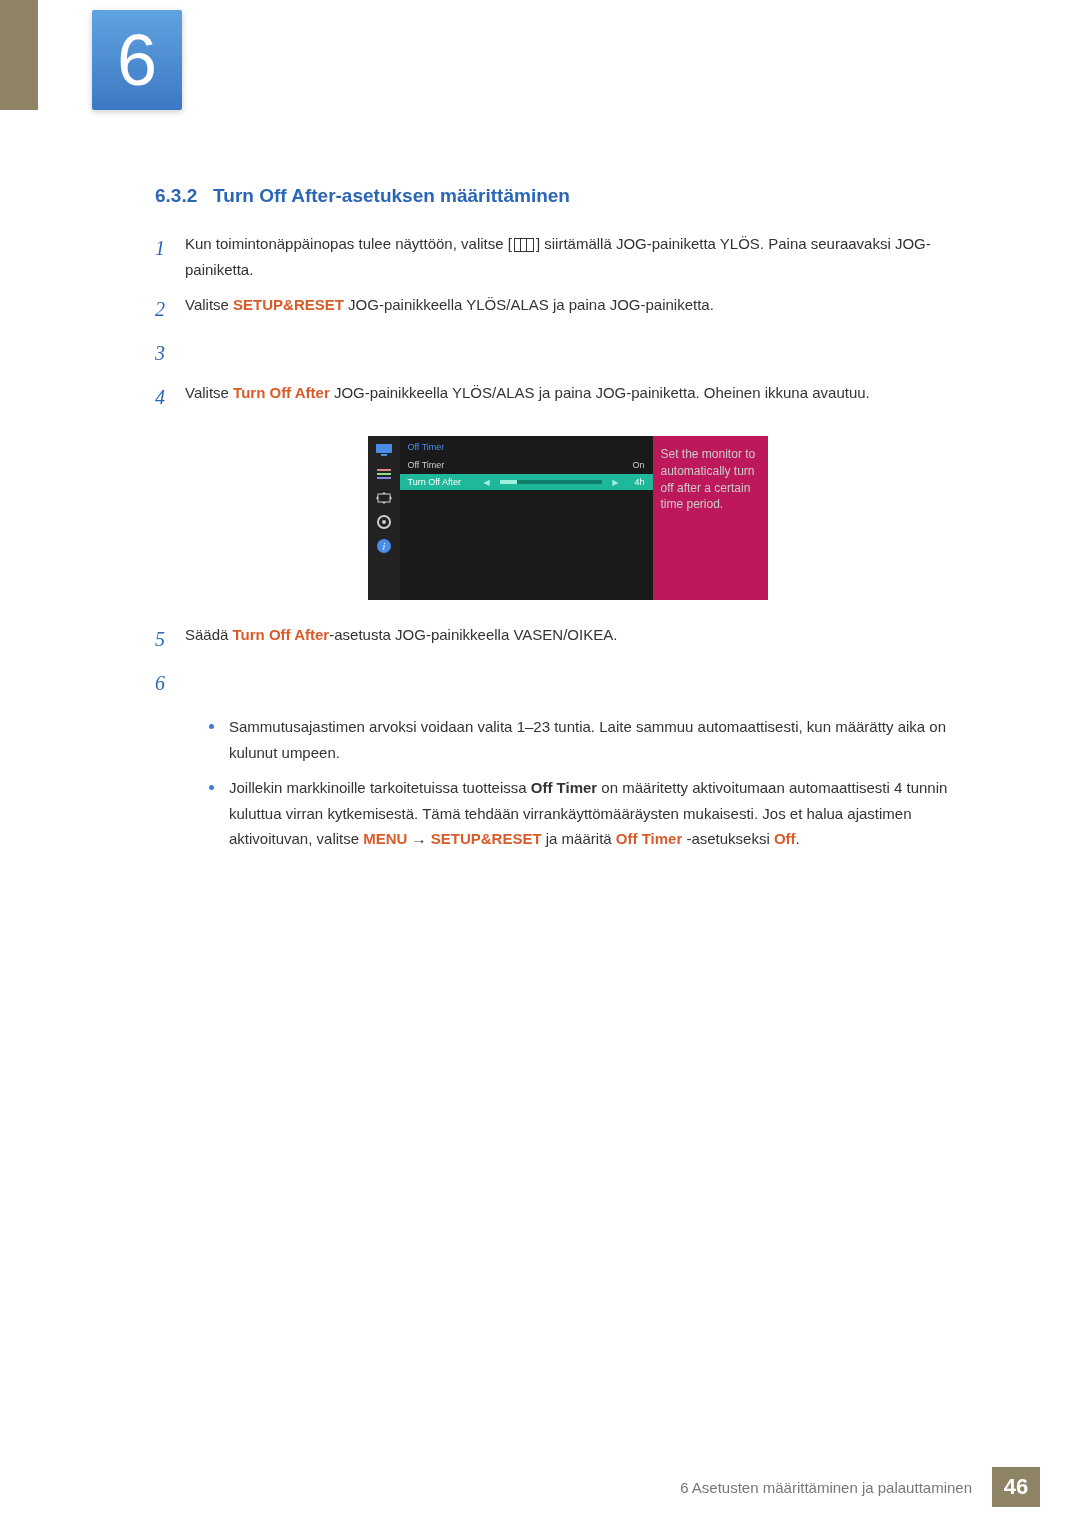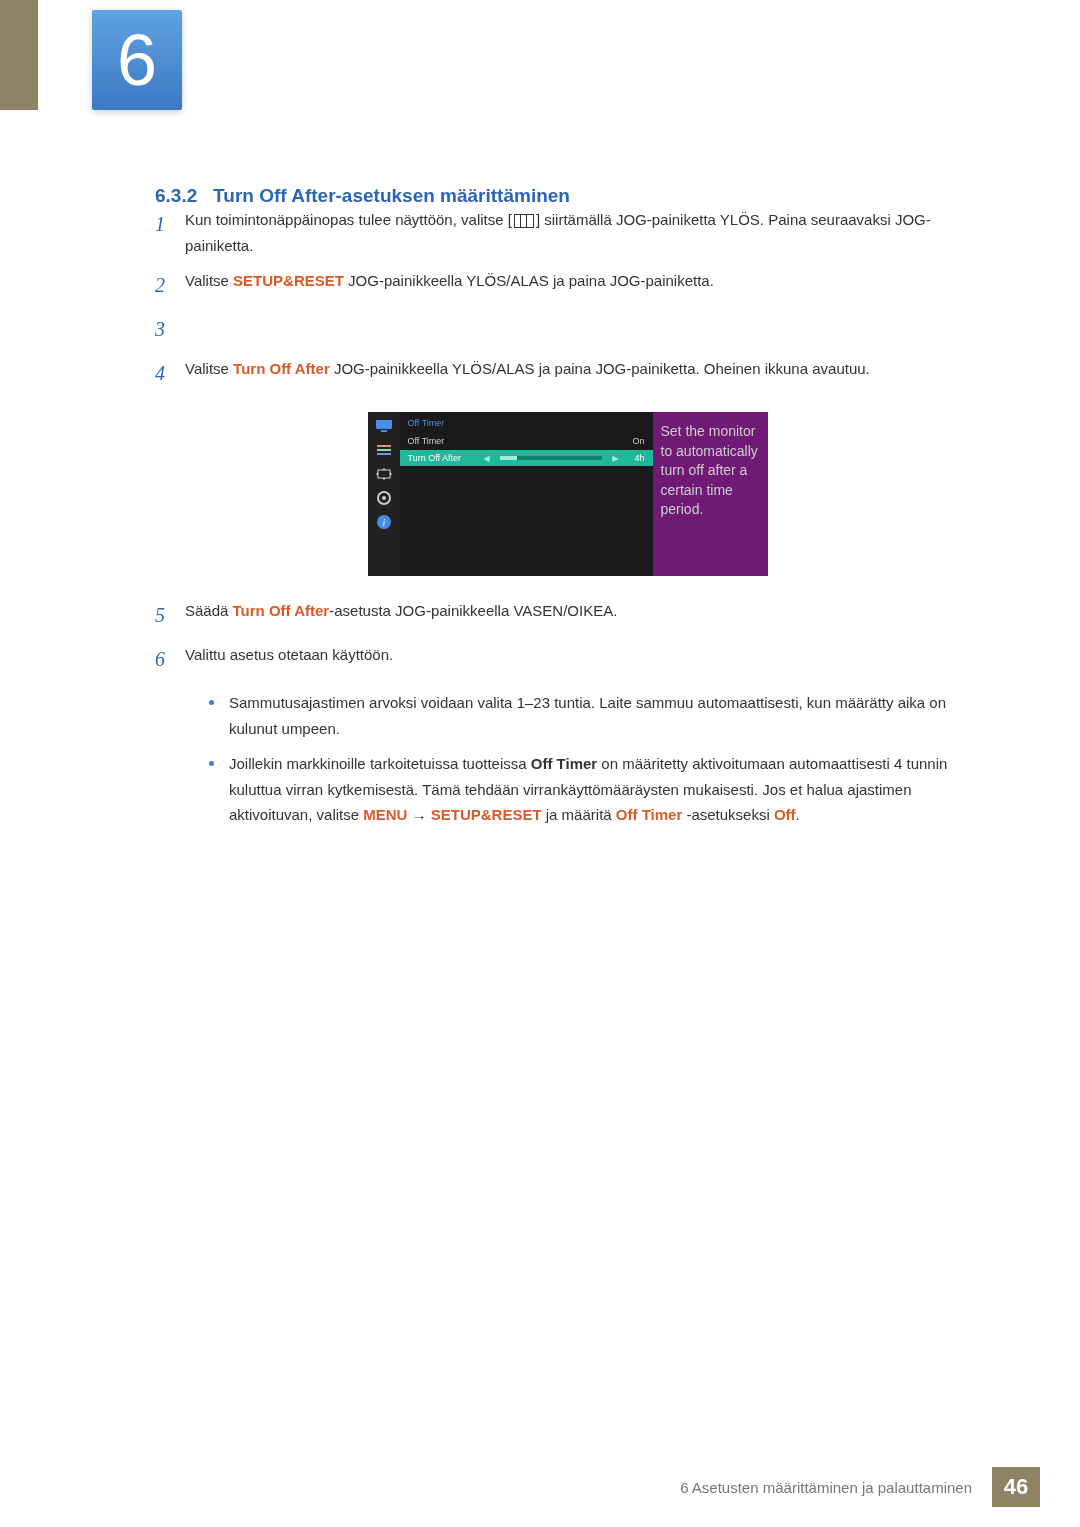--- a/index.html
+++ b/index.html
@@ -51,20 +51,21 @@
   .content {
     position: absolute;
     top: 185px;
     left: 155px;
     right: 100px;
   }
   .section-heading {
     color: #2a66b5;
     font-size: 19px;
     font-weight: 700;
+    margin-bottom: 24px;
   }
   .steps {
     list-style: none;
     padding: 0;
     margin: 0;
   }
   .steps li {
     display: flex;
     align-items: flex-start;
     margin-bottom: 10px;
@@ -157,23 +158,23 @@
     margin: 0 4px;
   }
   .osd-slider-fill {
     position:absolute;
     left:0;top:0;bottom:0;
     width: 17%;
     background: #9ef0de;
   }
   .osd-side {
     width: 115px;
-    background: #701a75;
+    background: #be185d;
     padding: 10px 8px;
-    font-size: 14px;
+    font-size: 12px;
     line-height: 1.4;
     color: #ccc;
     box-sizing: border-box;
   }
   .osd-blank {
     height: 110px;
   }
 
   .notes {
     margin-top: 14px;
@@ -319,21 +320,20 @@
 
     <ul class="steps">
       <li>
         <span class="step-num">5</span>
         <span class="step-body">
           <span>Säädä </span><span class="bold-orange">Turn Off After</span><span>-asetusta JOG-painikkeella VASEN/OIKEA.</span>
         </span>
       </li>
       <li>
         <span class="step-num">6</span>
-        <span class="step-body">Valittu asetus otetaan käyttöön.</span>
       </li>
     </ul>
 
     <div class="notes">
       <ul>
         <li>
           <span>Sammutusajastimen arvoksi voidaan valita 1–23 tuntia. Laite sammuu automaattisesti, kun määrätty aika on kulunut umpeen.</span>
         </li>
         <li>
           <span>Joillekin markkinoille tarkoitetuissa tuotteissa </span><span class="bold">Off Timer</span><span> on määritetty aktivoitumaan automaattisesti 4 tunnin kuluttua virran kytkemisestä. Tämä tehdään virrankäyttömääräysten mukaisesti. Jos et halua ajastimen aktivoituvan, valitse </span><span class="bold-orange">MENU</span><span> → </span><span class="bold-orange">SETUP&amp;RESET</span><span> ja määritä </span><span class="bold-orange">Off Timer</span><span> -asetukseksi </span><span class="bold-orange">Off</span><span>.</span>

